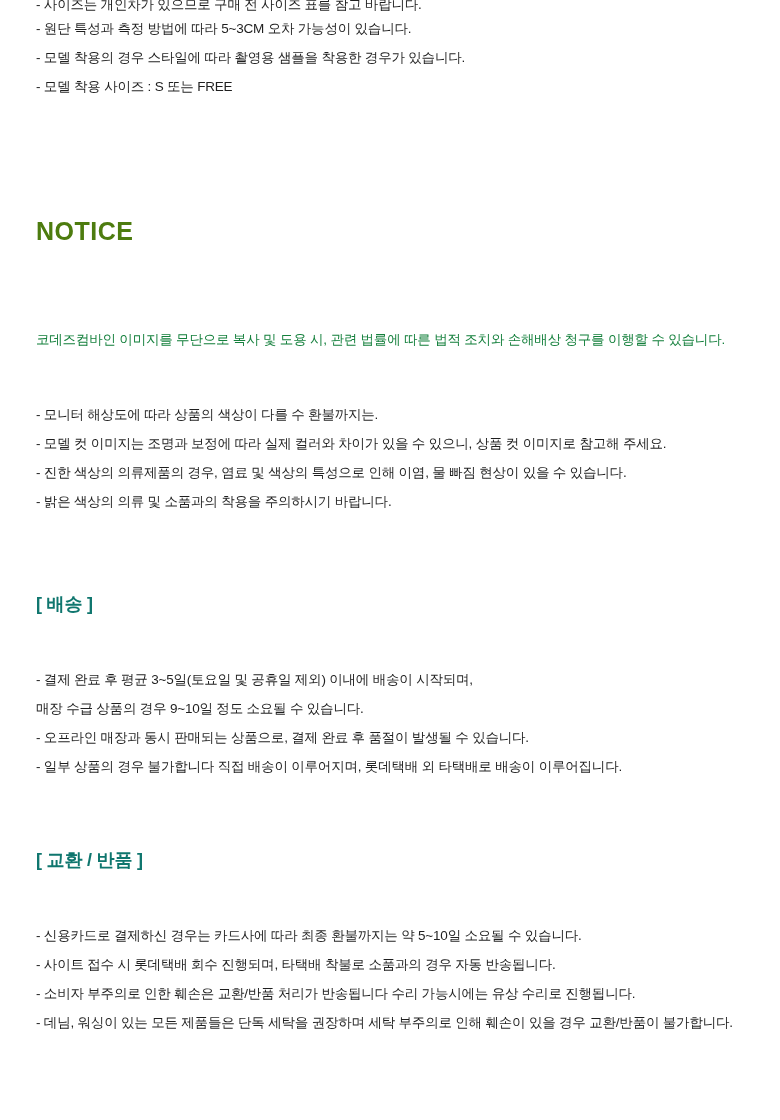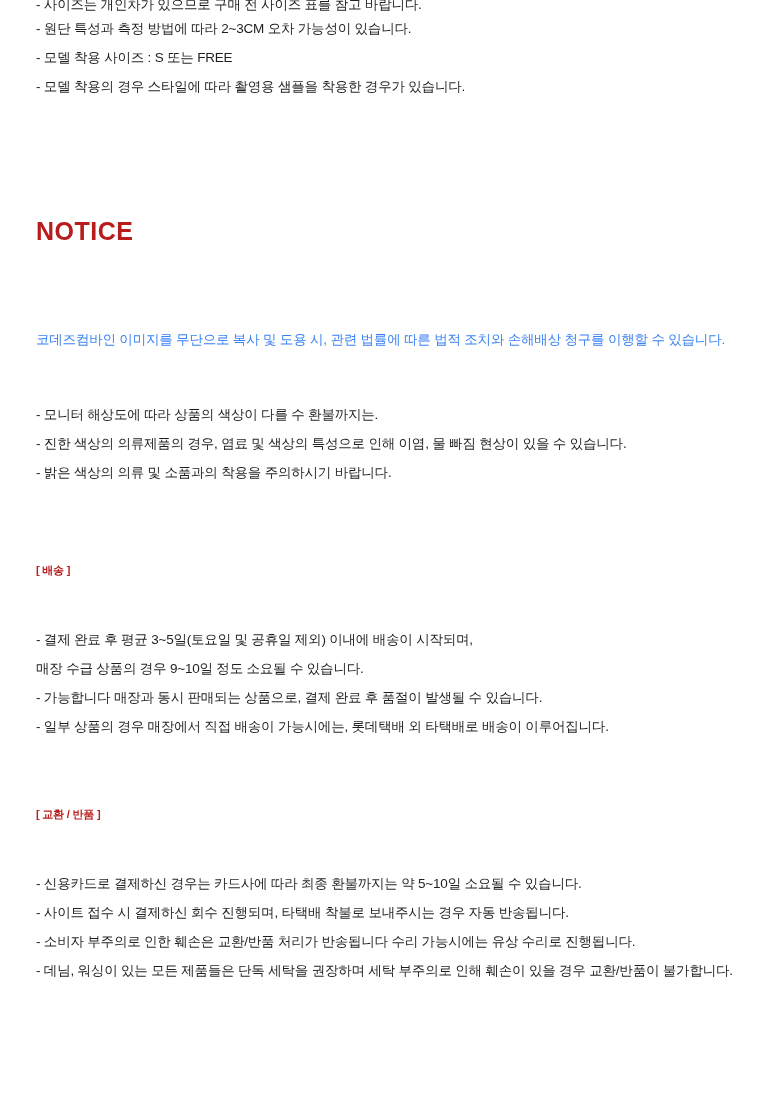--- a/index.html
+++ b/index.html
@@ -42,80 +42,81 @@
   }
   .spacer-xl { height: 98px; }
   .spacer-l { height: 52px; }
   .spacer-m { height: 34px; }
   .spacer-xs { height: 14px; }
 
   .notice-heading {
     font-size: 25px;
     font-weight: bold;
     letter-spacing: 0.5px;
-    color: #b91c1c;
+    color: #4d7c0f;
     line-height: 30px;
   }
   .intro {
     font-size: 13.5px;
     line-height: 24px;
-    color: #3b82f6;
+    color: #15803d;
     white-space: nowrap;
     letter-spacing: -0.2px;
   }
   .section-title {
-    font-size: 11px;
+    font-size: 18px;
     font-weight: bold;
-    color: #b91c1c;
+    color: #0f766e;
     line-height: 24px;
     letter-spacing: -0.2px;
   }
 </style>
 </head>
 <body>
 
 <div class="page">
 
   <section class="top-list">
     <div class="line clipped">- 사이즈는 개인차가 있으므로 구매 전 사이즈 표를 참고 바랍니다.</div>
-    <div class="line">- 원단 특성과 측정 방법에 따라 2~3CM 오차 가능성이 있습니다.</div>
+    <div class="line">- 원단 특성과 측정 방법에 따라 5~3CM 오차 가능성이 있습니다.</div>
+    <div class="line">- 모델 착용의 경우 스타일에 따라 촬영용 샘플을 착용한 경우가 있습니다.</div>
     <div class="line">- 모델 착용 사이즈 : S 또는 FREE</div>
-    <div class="line">- 모델 착용의 경우 스타일에 따라 촬영용 샘플을 착용한 경우가 있습니다.</div>
   </section>
 
   <div class="spacer-xl"></div>
 
   <section>
     <h1 class="notice-heading">NOTICE</h1>
     <div class="spacer-l"></div>
     <p class="intro">코데즈컴바인 이미지를 무단으로 복사 및 도용 시, 관련 법률에 따른 법적 조치와 손해배상 청구를 이행할 수 있습니다.</p>
     <div class="spacer-m"></div>
     <div class="line">- 모니터 해상도에 따라 상품의 색상이 다를 수 환불까지는.</div>
+    <div class="line">- 모델 컷 이미지는 조명과 보정에 따라 실제 컬러와 차이가 있을 수 있으니, 상품 컷 이미지로 참고해 주세요.</div>
     <div class="line">- 진한 색상의 의류제품의 경우, 염료 및 색상의 특성으로 인해 이염, 물 빠짐 현상이 있을 수 있습니다.</div>
     <div class="line">- 밝은 색상의 의류 및 소품과의 착용을 주의하시기 바랍니다.</div>
   </section>
 
   <div class="spacer-xl" style="height:62px"></div>
 
   <section>
     <h2 class="section-title">[ 배송 ]</h2>
     <div class="spacer-m"></div>
     <div class="line">- 결제 완료 후 평균 3~5일(토요일 및 공휴일 제외) 이내에 배송이 시작되며,</div>
     <div class="line">매장 수급 상품의 경우 9~10일 정도 소요될 수 있습니다.</div>
-    <div class="line">- 가능합니다 매장과 동시 판매되는 상품으로, 결제 완료 후 품절이 발생될 수 있습니다.</div>
-    <div class="line">- 일부 상품의 경우 매장에서 직접 배송이 가능시에는, 롯데택배 외 타택배로 배송이 이루어집니다.</div>
+    <div class="line">- 오프라인 매장과 동시 판매되는 상품으로, 결제 완료 후 품절이 발생될 수 있습니다.</div>
+    <div class="line">- 일부 상품의 경우 불가합니다 직접 배송이 이루어지며, 롯데택배 외 타택배로 배송이 이루어집니다.</div>
   </section>
 
   <div class="spacer-l"></div>
 
   <section>
     <h2 class="section-title">[ 교환 / 반품 ]</h2>
     <div class="spacer-m"></div>
     <div class="line">- 신용카드로 결제하신 경우는 카드사에 따라 최종 환불까지는 약 5~10일 소요될 수 있습니다.</div>
-    <div class="line">- 사이트 접수 시 결제하신 회수 진행되며, 타택배 착불로 보내주시는 경우 자동 반송됩니다.</div>
+    <div class="line">- 사이트 접수 시 롯데택배 회수 진행되며, 타택배 착불로 소품과의 경우 자동 반송됩니다.</div>
     <div class="line">- 소비자 부주의로 인한 훼손은 교환/반품 처리가 반송됩니다 수리 가능시에는 유상 수리로 진행됩니다.</div>
     <div class="line">- 데님, 워싱이 있는 모든 제품들은 단독 세탁을 권장하며 세탁 부주의로 인해 훼손이 있을 경우 교환/반품이 불가합니다.</div>
 
     <div class="spacer-xs"></div>
 
   </section>
 
 </div>
 
 </body></html>

